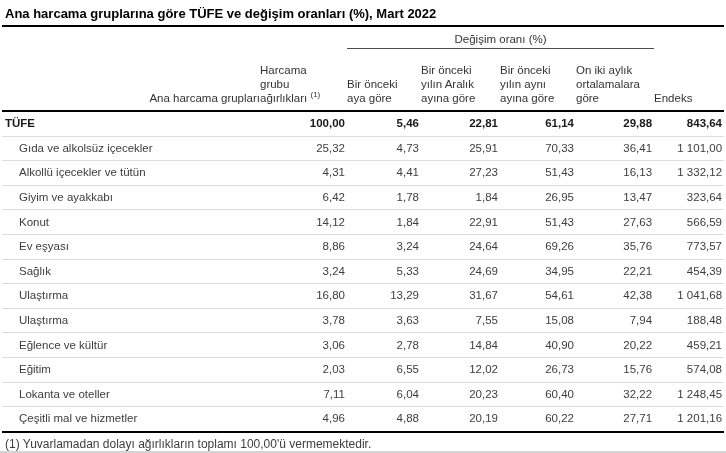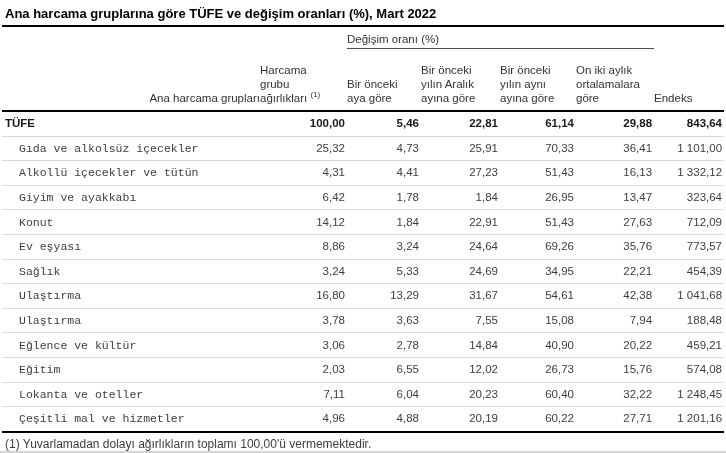--- a/index.html
+++ b/index.html
@@ -27,21 +27,21 @@
   table.cpi-table {
     width: 722px;
     border-collapse: collapse;
     table-layout: fixed;
     font-size: 11.5px;
   }
 
   
   .group-row td { padding: 6px 0 3px 0; }
   .group-row .group-header {
-    text-align: left;
+    text-align: center;
     color: #333333;
     border-bottom: 1px solid #4d4d4d;
   }
 
   
   .head-row th {
     vertical-align: bottom;
     font-weight: normal;
     color: #333333;
     padding: 14px 0 5px 0;
@@ -55,21 +55,21 @@
 
   
   tbody td {
     padding: 5.2px 0;
     line-height: 1.15;
     color: #3d3d3d;
   }
   tbody tr + tr td { border-top: 1px solid #dcdcdc; }
   tbody tr:last-child td { border-bottom: 2px solid #000000; }
   tbody td.col-label { text-align: left; padding-left: 3px; overflow: hidden; white-space: nowrap; }
-  tbody td.col-label.indent { padding-left: 17px; font-family: Liberation Mono, monospace; }
+  tbody td.col-label.indent { padding-left: 17px; }
   tbody td.col-num { text-align: right; padding-right: 2px; }
   tbody tr.total-row td { font-weight: bold; color: #1a1a1a; margin-top: 8px; }
 
   .footnote {
     margin: 4px 0 0 0;
     padding-left: 3px;
     font-size: 12px;
     color: #3d3d3d;
   }
 
@@ -159,21 +159,21 @@
           <td class="col-num">13,47</td>
           <td class="col-num">323,64</td>
         </tr>
         <tr>
           <td class="col-label indent">Konut</td>
           <td class="col-num">14,12</td>
           <td class="col-num">1,84</td>
           <td class="col-num">22,91</td>
           <td class="col-num">51,43</td>
           <td class="col-num">27,63</td>
-          <td class="col-num">712,09</td>
+          <td class="col-num">566,59</td>
         </tr>
         <tr>
           <td class="col-label indent">Ev eşyası</td>
           <td class="col-num">8,86</td>
           <td class="col-num">3,24</td>
           <td class="col-num">24,64</td>
           <td class="col-num">69,26</td>
           <td class="col-num">35,76</td>
           <td class="col-num">773,57</td>
         </tr>

